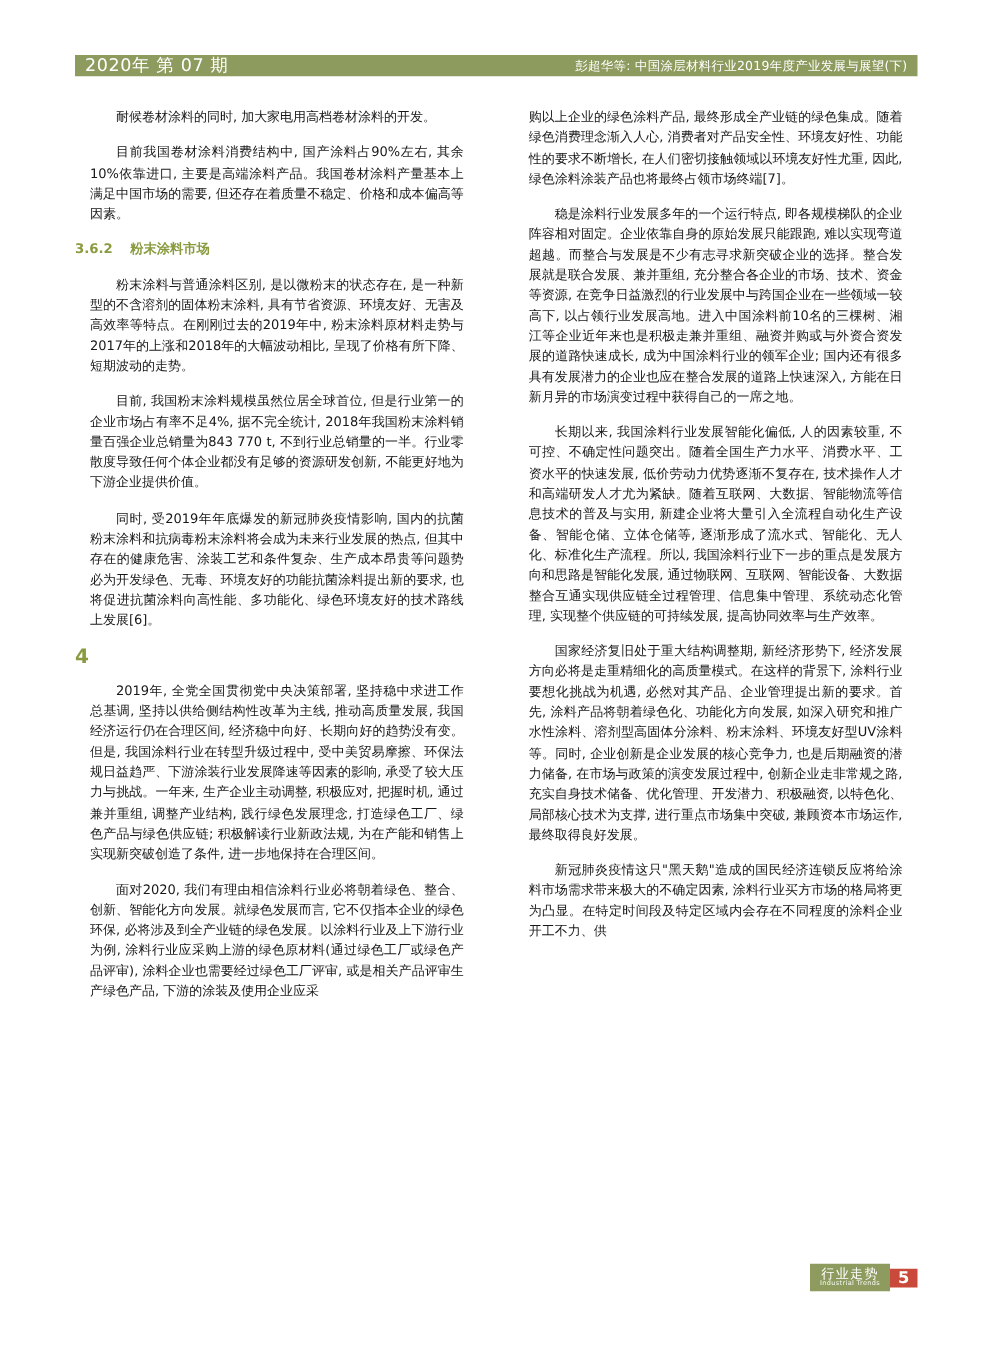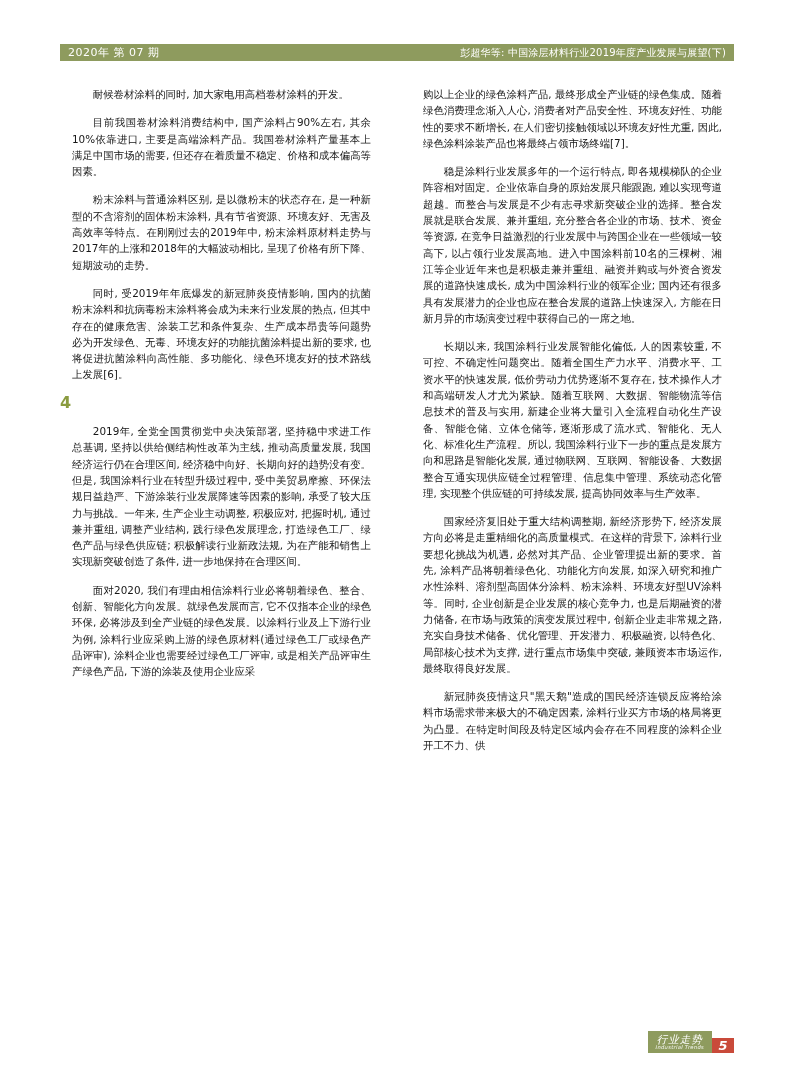--- a/index.html
+++ b/index.html
@@ -31,21 +31,21 @@
     height: 17px;
     background: #8e9b5e;
     display: flex;
     align-items: center;
     justify-content: space-between;
     padding: 0 8px;
     box-sizing: border-box;
   }
   .header .h-left {
     color: #ffffff;
-    font-size: 11px;
+    font-size: 14px;
     letter-spacing: 0.5px;
     white-space: nowrap;
   }
   .header .h-right {
     color: #ffffff;
     font-size: 10px;
     letter-spacing: 0.2px;
     white-space: nowrap;
   }
 
@@ -99,25 +99,24 @@
     text-indent: 0;
   }
   .sec-head .num {
     font-size: 16px;
   }
 
   
   .footer {
     position: absolute;
     right: 60px;
-    bottom: 24px;
+    bottom: 40px;
     display: flex;
-    align-items: flex-end;
+    align-items: center;
     height: 30px;
-    font-style: italic;
   }
   .footer .f-label {
     background: #8e9b5e;
     color: #ffffff;
     display: flex;
     flex-direction: column;
     align-items: center;
     justify-content: center;
     padding: 2px 8px;
     line-height: 1.15;
@@ -151,22 +150,27 @@
     <span class="h-left">2020年  第 07 期</span>
     <span class="h-right">彭超华等: 中国涂层材料行业2019年度产业发展与展望(下)</span>
   </div>
 
   <div class="columns">
 
     <div class="col">
       <p>耐候卷材涂料的同时, 加大家电用高档卷材涂料的开发。</p>
       <p>目前我国卷材涂料消费结构中, 国产涂料占90%左右, 其余10%依靠进口, 主要是高端涂料产品。我国卷材涂料产量基本上满足中国市场的需要, 但还存在着质量不稳定、价格和成本偏高等因素。</p>
 
+      <div class="sub-head">
+        <span class="num">3.6.2</span>
+        <span>粉末涂料市场</span>
+      </div>
 
       <p>粉末涂料与普通涂料区别, 是以微粉末的状态存在, 是一种新型的不含溶剂的固体粉末涂料, 具有节省资源、环境友好、无害及高效率等特点。在刚刚过去的2019年中, 粉末涂料原材料走势与2017年的上涨和2018年的大幅波动相比, 呈现了价格有所下降、短期波动的走势。</p>
+      <p>目前, 我国粉末涂料规模虽然位居全球首位, 但是行业第一的企业市场占有率不足4%, 据不完全统计, 2018年我国粉末涂料销量百强企业总销量为843 770 t, 不到行业总销量的一半。行业零散度导致任何个体企业都没有足够的资源研发创新, 不能更好地为下游企业提供价值。</p>
       <p>同时, 受2019年年底爆发的新冠肺炎疫情影响, 国内的抗菌粉末涂料和抗病毒粉末涂料将会成为未来行业发展的热点, 但其中存在的健康危害、涂装工艺和条件复杂、生产成本昂贵等问题势必为开发绿色、无毒、环境友好的功能抗菌涂料提出新的要求, 也将促进抗菌涂料向高性能、多功能化、绿色环境友好的技术路线上发展[6]。</p>
 
       <div class="sec-head">
         <span class="num">4</span>
       </div>
 
       <p>2019年, 全党全国贯彻党中央决策部署, 坚持稳中求进工作总基调, 坚持以供给侧结构性改革为主线, 推动高质量发展, 我国经济运行仍在合理区间, 经济稳中向好、长期向好的趋势没有变。但是, 我国涂料行业在转型升级过程中, 受中美贸易摩擦、环保法规日益趋严、下游涂装行业发展降速等因素的影响, 承受了较大压力与挑战。一年来, 生产企业主动调整, 积极应对, 把握时机, 通过兼并重组, 调整产业结构, 践行绿色发展理念, 打造绿色工厂、绿色产品与绿色供应链; 积极解读行业新政法规, 为在产能和销售上实现新突破创造了条件, 进一步地保持在合理区间。</p>
       <p>面对2020, 我们有理由相信涂料行业必将朝着绿色、整合、创新、智能化方向发展。就绿色发展而言, 它不仅指本企业的绿色环保, 必将涉及到全产业链的绿色发展。以涂料行业及上下游行业为例, 涂料行业应采购上游的绿色原材料(通过绿色工厂或绿色产品评审), 涂料企业也需要经过绿色工厂评审, 或是相关产品评审生产绿色产品, 下游的涂装及使用企业应采</p>
     </div>
 

